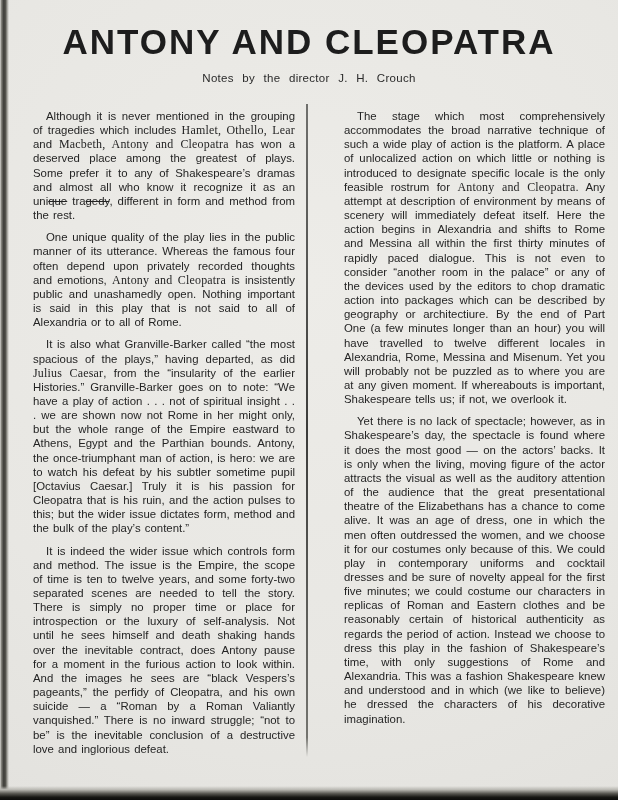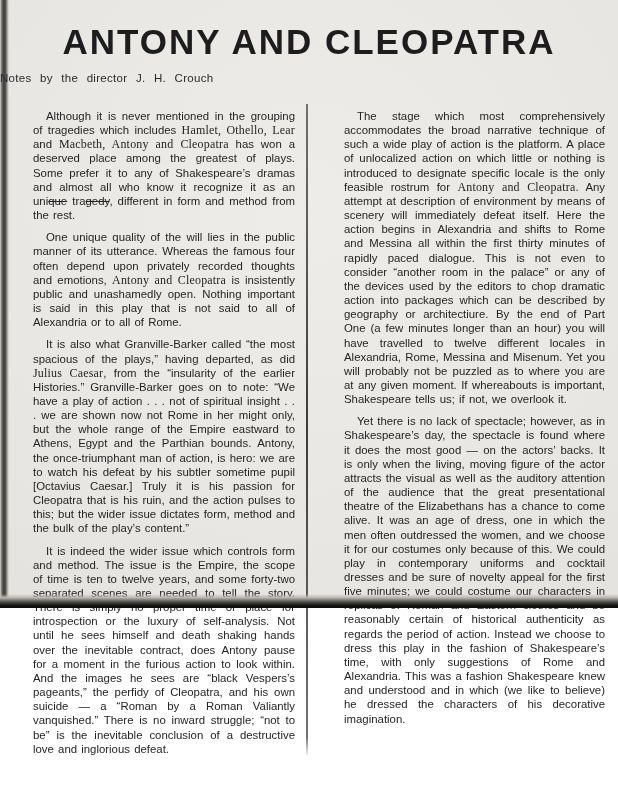--- a/index.html
+++ b/index.html
@@ -1,21 +1,21 @@
 <!DOCTYPE html>
 <html><head>
 <meta charset="utf-8">
 <style>
   html, body { margin: 0; padding: 0; }
   body { width: 618px; height: 800px; overflow: hidden; }
 
   .page {
     position: relative;
     width: 618px;
-    height: 608px;
+    height: 800px;
     background: radial-gradient(circle at 50% 35%, #edece8 0%, #e8e7e3 65%, #e3e2de 100%);
     font-family: "Liberation Sans", sans-serif;
     color: #242424;
   }
 
   
   .scan-left {
     position: absolute; left: 0; top: 0; width: 9px; height: 100%;
     background: linear-gradient(to right,
       #d8d7d3 0%, #7a7972 18%, #3c3b37 42%, #55544e 62%, #a9a8a2 82%, rgba(234,233,229,0) 100%);
@@ -27,21 +27,21 @@
   }
 
   .title {
     position: absolute; top: 22px; left: 0; right: 0;
     margin: 0; text-align: center; white-space: nowrap;
     font-size: 35px; font-weight: bold; letter-spacing: 2px;
     color: #1d1d1d;
   }
   .subtitle {
     position: absolute; top: 72px; left: 0; right: 0;
-    text-align: left;
+    text-align: center;
     font-size: 11.5px; word-spacing: 5px; letter-spacing: 0.3px;
     color: #2a2a2a;
   }
 
   .divider {
     position: absolute; left: 306px; top: 104px;
     width: 2px; height: 653px;
     background: linear-gradient(#70706d 0%, #3c3c3a 50%, #74746f 97%, rgba(0,0,0,0) 100%);
   }
 
@@ -68,21 +68,21 @@
 <div class="page">
   <div class="scan-left"></div>
 
   <h1 class="title">ANTONY AND CLEOPATRA</h1>
   <div class="subtitle">Notes by the director J. H. Crouch</div>
 
   <div class="divider"></div>
 
   <div class="col col-left">
       <p><span>Although it is never mentioned in the grouping of tragedies which includes </span><span class="it">Hamlet, Othello, Lear</span><span> and </span><span class="it">Macbeth, Antony and Cleopatra</span><span> has won a deserved place among the greatest of plays.  Some prefer it to any of Shakespeare’s dramas and almost all who know it recognize it as an uni</span><span class="strike">que</span><span> tra</span><span class="strike">gedy</span><span>, different in form and method from the rest.</span></p>
-      <p><span>One unique quality of the will lies in the public manner of its utterance. Whereas the famous four often depend upon privately recorded thoughts and emotions, </span><span class="it">Antony and Cleopatra</span><span> is insistently public and unashamedly open.  Nothing important is said in this play that is not said to all of Alexandria or to all of Rome.</span></p>
+      <p><span>One unique quality of the play lies in the public manner of its utterance. Whereas the famous four often depend upon privately recorded thoughts and emotions, </span><span class="it">Antony and Cleopatra</span><span> is insistently public and unashamedly open.  Nothing important is said in this play that is not said to all of Alexandria or to all of Rome.</span></p>
       <p><span>It is also what Granville-Barker called “the most spacious of the plays,” having departed, as did </span><span class="it">Julius Caesar</span><span>, from the “insularity of the earlier Histories.”  Granville-Barker goes on to note: “We have a play of action . . . not of spiritual insight . . . we are shown now not Rome in her might only, but the whole range of the Empire eastward to Athens, Egypt and the Parthian bounds.  Antony, the once-triumphant man of action, is hero: we are to watch his defeat by his subtler sometime pupil [Octavius Caesar.] Truly it is his passion for Cleopatra that is his ruin, and the action pulses to this; but the wider issue dictates form, method and the bulk of the play’s content.”</span></p>
       <p><span>It is indeed the wider issue which controls form and method.  The issue is the Empire, the scope of time is ten to twelve years, and some forty-two separated scenes are needed to tell the story.  There is simply no proper time or place for introspection or the luxury of self-analysis.  Not until he sees himself and death shaking hands over the inevitable contract, does Antony pause for a moment in the furious action to look within.  And the images he sees are “black Vespers’s pageants,” the perfidy of Cleopatra, and his own suicide — a “Roman by a Roman Valiantly vanquished.”  There is no inward struggle; “not to be” is the inevitable conclusion of a destructive love and inglorious defeat.</span></p>
     </div>
   <div class="col col-right">
       <p><span>The stage which most comprehensively accommodates the broad narrative technique of such a wide play of action is the platform.  A place of unlocalized action on which little or nothing is introduced to designate specific locale is the only feasible rostrum for </span><span class="it">Antony and Cleopatra</span><span>.  Any attempt at description of environment by means of scenery will immediately defeat itself.  Here the action begins in Alexandria and shifts to Rome and Messina all within the first thirty minutes of rapidly paced dialogue.  This is not even to consider “another room in the palace” or any of the devices used by the editors to chop dramatic action into packages which can be described by geography or architectiure.  By the end of Part One (a few minutes longer than an hour) you will have travelled to twelve different locales in Alexandria, Rome, Messina and Misenum.  Yet you will probably not be puzzled as to where you are at any given moment.  If whereabouts is important, Shakespeare tells us; if not, we overlook it.</span></p>
       <p><span>Yet there is no lack of spectacle; however, as in Shakespeare’s day, the spectacle is found where it does the most good — on the actors’ backs.  It is only when the living, moving figure of the actor attracts the visual as well as the auditory attention of the audience that the great presentational theatre of the Elizabethans has a chance to come alive.  It was an age of dress, one in which the men often outdressed the women, and we choose it for our costumes only because of this.  We could play in contemporary uniforms and cocktail dresses and be sure of novelty appeal for the first five minutes; we could costume our characters in replicas of Roman and Eastern clothes and be reasonably certain of historical authenticity as regards the period of action.  Instead we choose to dress this play in the fashion of Shakespeare’s time, with only suggestions of Rome and Alexandria.  This was a fashion Shakespeare knew and understood and in which (we like to believe) he dressed the characters of his decorative imagination.</span></p>
     </div>
 
   <div class="scan-bottom"></div>
 </div>

